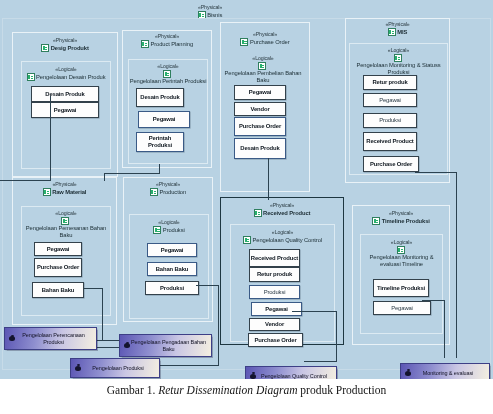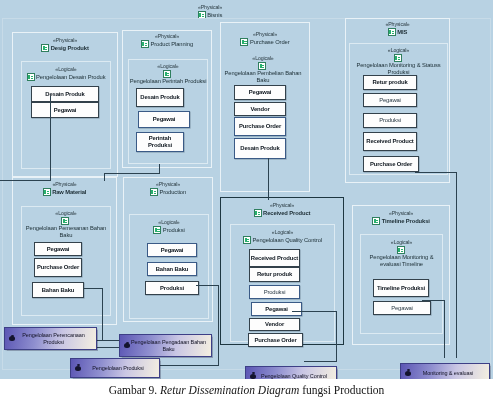--- a/index.html
+++ b/index.html
@@ -272,14 +272,14 @@
 
   <div class="proc" style="left:400px;top:363px;width:90px;height:20px;">
     <span class="bullet"></span>
     <span>Monitoring &amp; evaluasi</span>
   </div>
 
 </div>
 
 <div class="caption-area"></div>
 <div class="caption">
-  <span>Gambar 9. </span><i>Retur Dissemination Diagram</i><span> fungsi Production</span>
+  <span>Gambar 1. </span><i>Retur Dissemination Diagram</i><span> produk Production</span>
 </div>
 
 </body></html>

